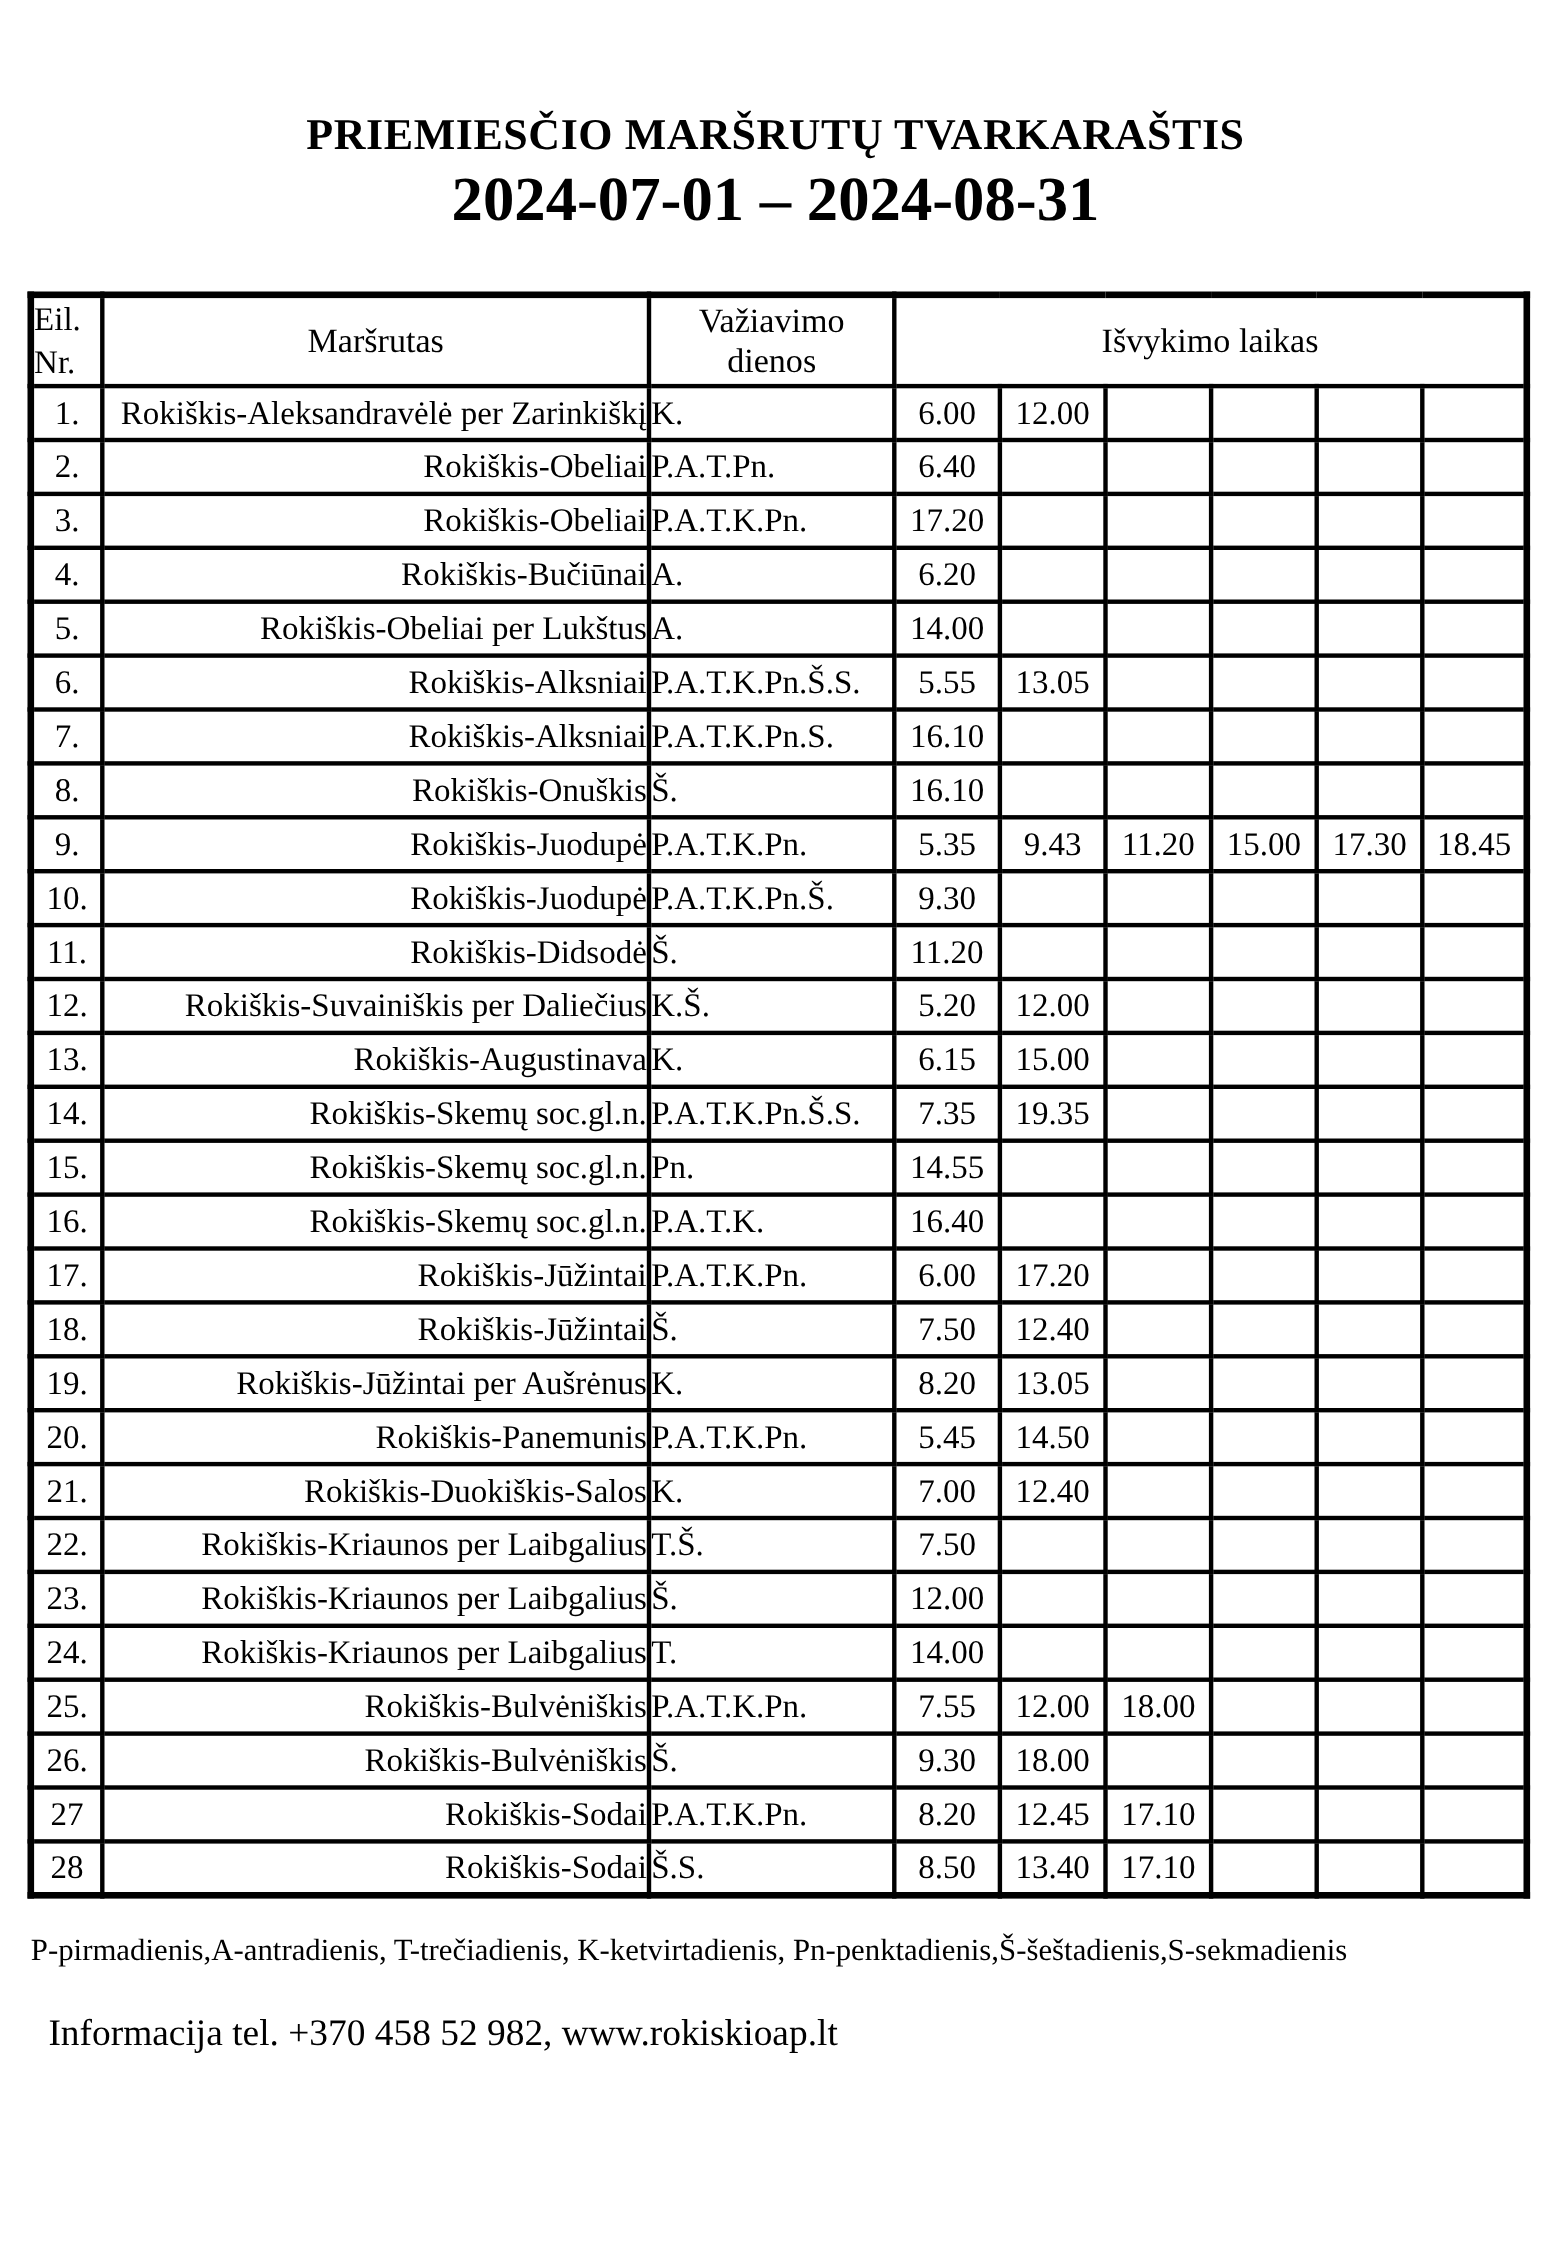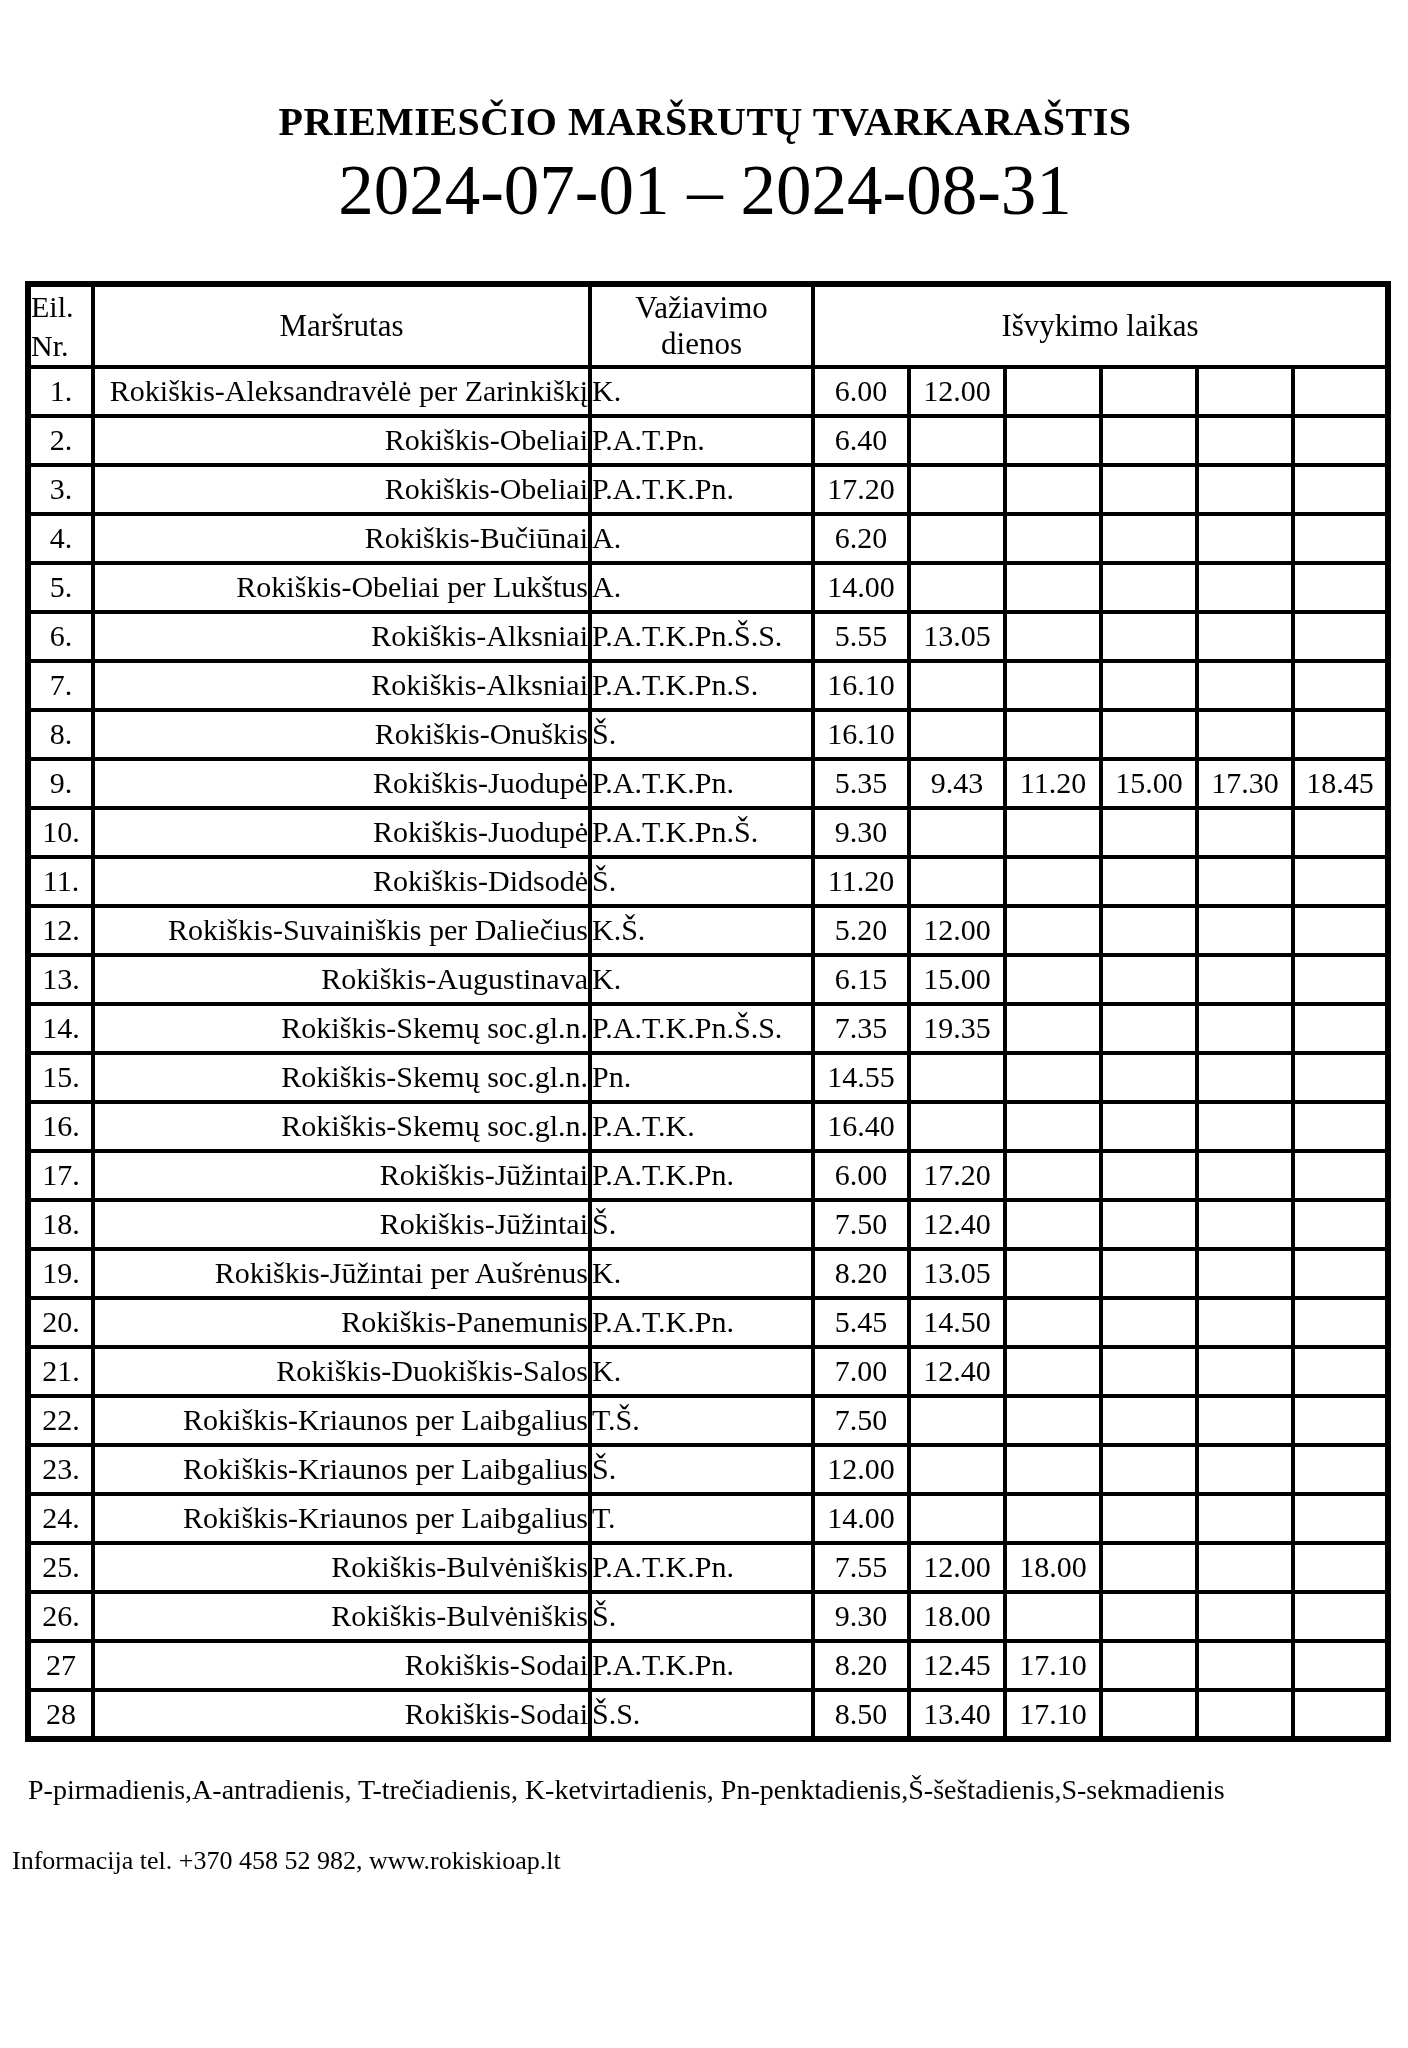--- a/index.html
+++ b/index.html
@@ -27,22 +27,22 @@
   }
   .title-line1 {
     margin: 0;
     font-size: 40px;
     font-weight: bold;
     letter-spacing: 0.5px;
     line-height: 1.12;
   }
   .title-line2 {
     margin: 6px 0 0 0;
-    font-size: 71px;
-    font-weight: normal;
+    font-size: 57px;
+    font-weight: bold;
     line-height: 1.1;
   }
   table.timetable {
     margin: 52px 0 0 25px;
     width: 1360px;
     border-collapse: collapse;
     table-layout: fixed;
     border: 6px solid #000;
   }
   table.timetable th,
@@ -77,22 +77,22 @@
   }
   td.route { text-align: right; padding-left: 7px; }
   td.days  { text-align: left; padding-left: 9px; }
   td.time  { text-align: center; }
   .legend {
     margin: 32px 0 0 28px;
     font-size: 28px;
     white-space: nowrap;
   }
   .info {
-    margin: 40px 0 0 12px;
-    font-size: 26px;
+    margin: 40px 0 0 44px;
+    font-size: 34px;
   }
 </style>
 </head>
 <body>
 
 <div class="page">
 
   <header class="title-block">
     <h1 class="title-line1">PRIEMIESČIO MARŠRUTŲ TVARKARAŠTIS</h1>
     <h1 class="title-line2">2024-07-01 – 2024-08-31</h1>

